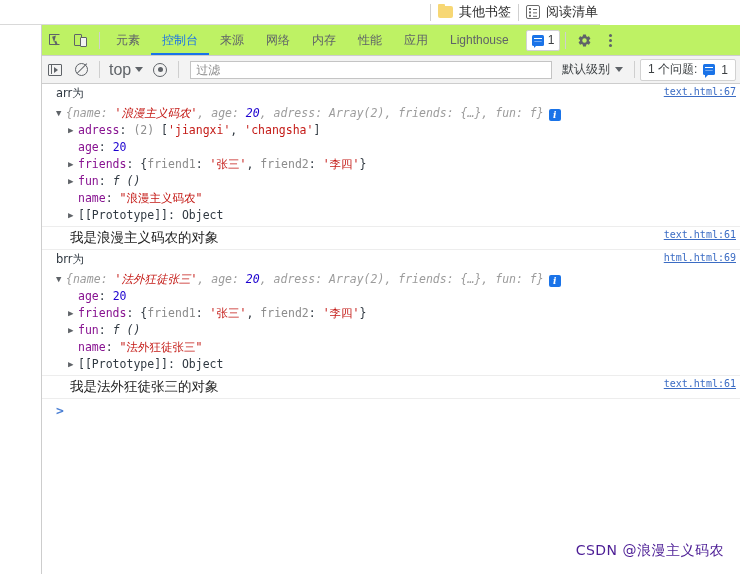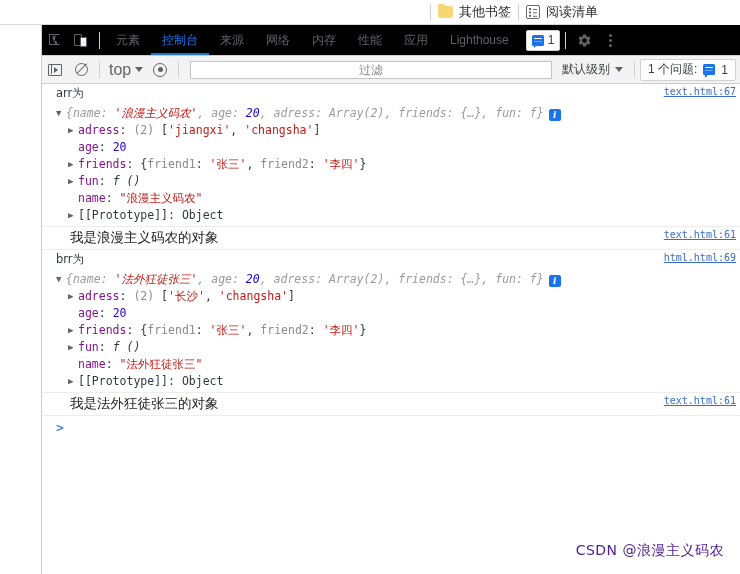--- a/index.html
+++ b/index.html
@@ -104,21 +104,21 @@
     left: 42px; top: 25px;
     width: 698px; height: 549px;
     background: #ffffff;
     box-sizing: border-box;
   }
 
   
   .dt-tabbar {
     position: relative;
     height: 31px;
-    background: #000000;
+    background: #bef264;
     border-bottom: 1px solid #cdcdcd;
     display: flex;
     align-items: center;
     box-sizing: border-box;
   }
   .icon-btn {
     width: 26px; height: 26px;
     display: flex;
     align-items: center;
     justify-content: center;
@@ -336,21 +336,20 @@
     height: 18px;
     background: #ffffff;
     border: 1px solid #c4c4c4;
     box-sizing: border-box;
     margin: 0 4px 0 6px;
     font-size: 12px;
     color: #3c4043;
     padding: 0 5px;
     font-family: "Liberation Sans", sans-serif;
     outline: none;
-    text-align: center;
   }
   .filter-input::placeholder { color: #8a8a8a; opacity: 1; }
   .level-select {
     font-size: 12px;
     color: #3c4043;
     display: flex;
     align-items: center;
     gap: 5px;
     padding: 0 6px;
     white-space: nowrap;
@@ -591,21 +590,20 @@
         <div class="msg-row">
           <span class="src-link">text.html:61</span>
           <div class="plain-text">我是浪漫主义码农的对象</div>
         </div>
         <div class="msg-row nobord">
           <span class="src-link">html.html:69</span>
           <div class="line cjk">brr为</div>
         </div>
         <div class="msg-row">
           <div class="line"><span class="arrow">▼</span><span class="puncprev">{</span><span class="keyprev">name</span><span class="puncprev">: </span><span class="strprev">'法外狂徒张三'</span><span class="puncprev">, </span><span class="keyprev">age</span><span class="puncprev">: </span><span class="numprev">20</span><span class="puncprev">, </span><span class="keyprev">adress</span><span class="puncprev">: </span><span class="puncprev">Array(2)</span><span class="puncprev">, </span><span class="keyprev">friends</span><span class="puncprev">: </span><span class="puncprev">{…}</span><span class="puncprev">, </span><span class="keyprev">fun</span><span class="puncprev">: </span><span class="puncprev">f</span><span class="puncprev">}</span><span class="info-badge">i</span></div>
-          <div class="line indent1"><span class="arrow">▶</span><span class="key">adress</span><span class="punc">: </span><span class="grey">(2) </span><span class="punc">[</span><span class="str">'长沙'</span><span class="punc">, </span><span class="str">'changsha'</span><span class="punc">]</span></div>
           <div class="line indent1"><span class="arrow"></span><span class="key">age</span><span class="punc">: </span><span class="num">20</span></div>
           <div class="line indent1"><span class="arrow">▶</span><span class="key">friends</span><span class="punc">: </span><span class="punc">{</span><span class="grey">friend1</span><span class="punc">: </span><span class="str">'张三'</span><span class="punc">, </span><span class="grey">friend2</span><span class="punc">: </span><span class="str">'李四'</span><span class="punc">}</span></div>
           <div class="line indent1"><span class="arrow">▶</span><span class="key">fun</span><span class="punc">: </span><span class="fnv">f ()</span></div>
           <div class="line indent1"><span class="arrow"></span><span class="key">name</span><span class="punc">: </span><span class="str">"法外狂徒张三"</span></div>
           <div class="line indent1"><span class="arrow">▶</span><span class="proto">[[Prototype]]</span><span class="punc">: </span><span class="proto">Object</span></div>
         </div>
         <div class="msg-row">
           <span class="src-link">text.html:61</span>
           <div class="plain-text">我是法外狂徒张三的对象</div>
         </div>

